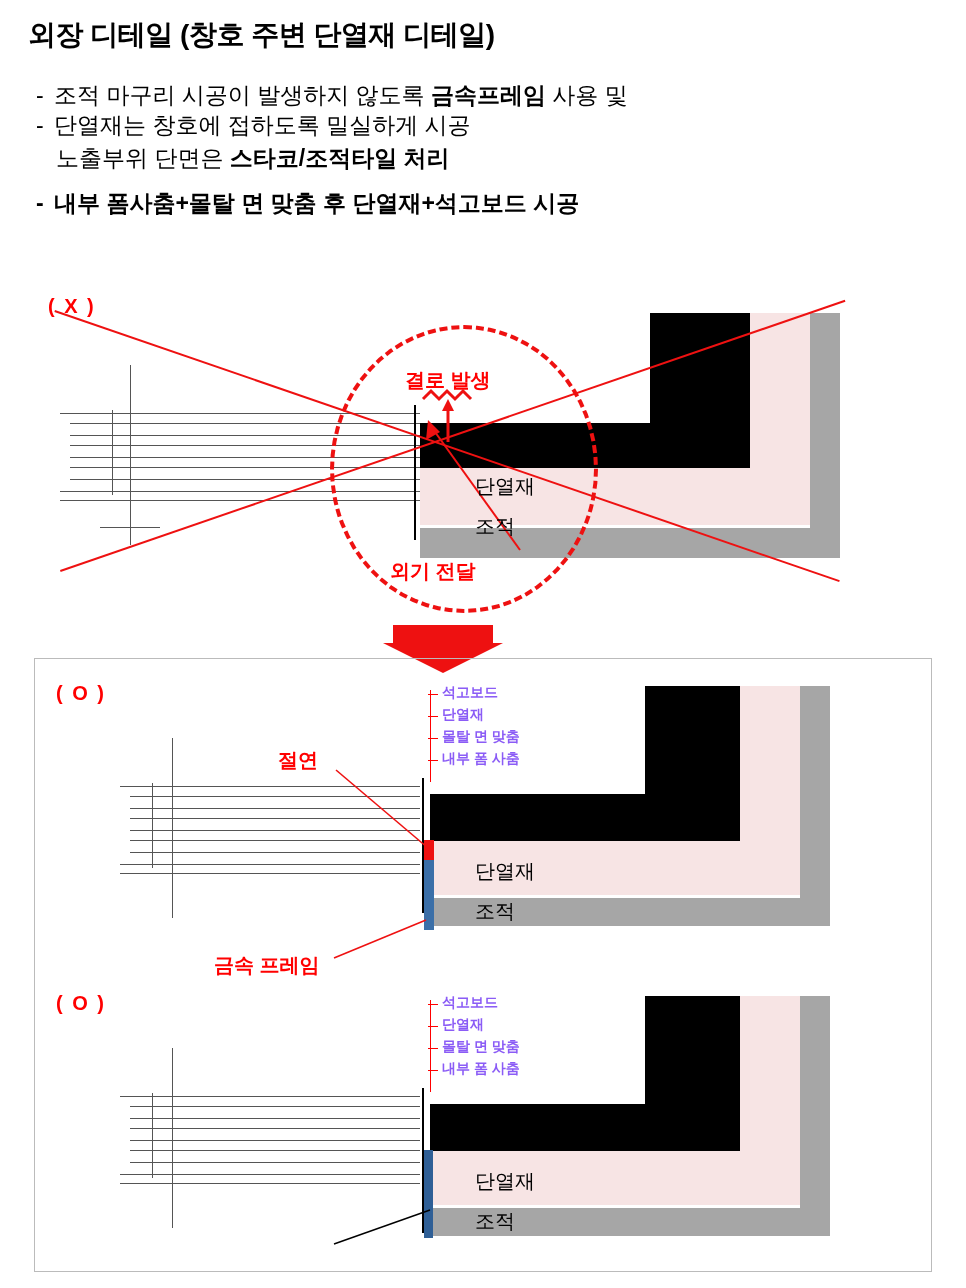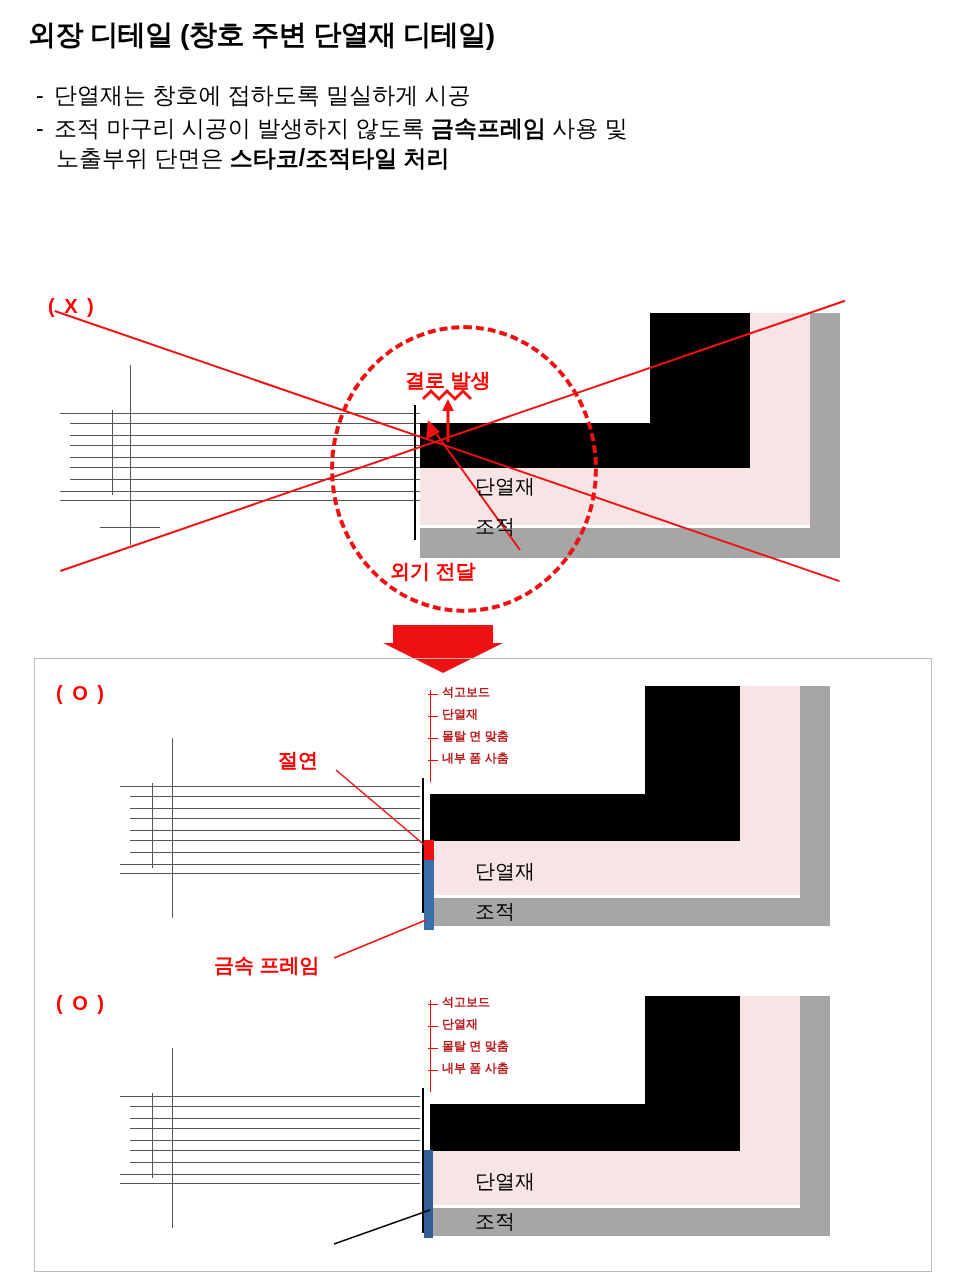--- a/index.html
+++ b/index.html
@@ -120,53 +120,56 @@
   }
   .ox-lbl {
     position: absolute;
     font-size: 20px;
     font-weight: bold;
     color: #ff0000;
     letter-spacing: 2px;
   }
   .sm-red {
     position: absolute;
-    font-size: 12px;
-    font-weight: bold;
-    color: #b91c1c;
+    font-size: 14px;
+    font-weight: bold;
+    color: #8b5cf6;
     white-space: nowrap;
   }
   .big-red {
     position: absolute;
     font-size: 20px;
     font-weight: bold;
     color: #ff0000;
     white-space: nowrap;
     line-height: 24px;
   }
 </style>
 </head>
 <body>
 
 <div class="title">외장 디테일 (창호 주변 단열재 디테일)</div>
 
 <div class="bullets">
 
+  <div class="bullet b2">
+    <span class="dash">-</span><span>조적 마구리 시공이 발생하지 않도록 </span><span class="b-em">금속프레임</span><span> 사용 및</span>
+  </div>
+
   <div class="bullet">
     <span class="dash">-</span><span>단열재는 창호에 접하도록 밀실하게 시공</span>
   </div>
 
-  <div class="bullet b2">
-    <span class="dash">-</span><span>조적 마구리 시공이 발생하지 않도록 </span><span class="b-em">금속프레임</span><span> 사용 및</span>
-  </div>
-
   <div class="bullet cont">
     <span>노출부위 단면은 </span><span class="b-em">스타코/조적타일 처리</span>
   </div>
 
+  <div class="bullet strong">
+    <span class="dash">-</span><span>내부 폼사춤+몰탈 면 맞춤 후 단열재+석고보드 시공</span>
+  </div>
 
 </div>
 
 <div class="fig" id="fig1">
 
   <div class="f1-gray" style="left:420px; top:18px; width:420px; height:245px;"></div>
 
   <div class="f1-pink" style="left:420px; top:18px; width:390px; height:215px;"></div>
 
   <div class="f1-black" style="left:420px; top:18px; width:330px; height:155px;"></div>

